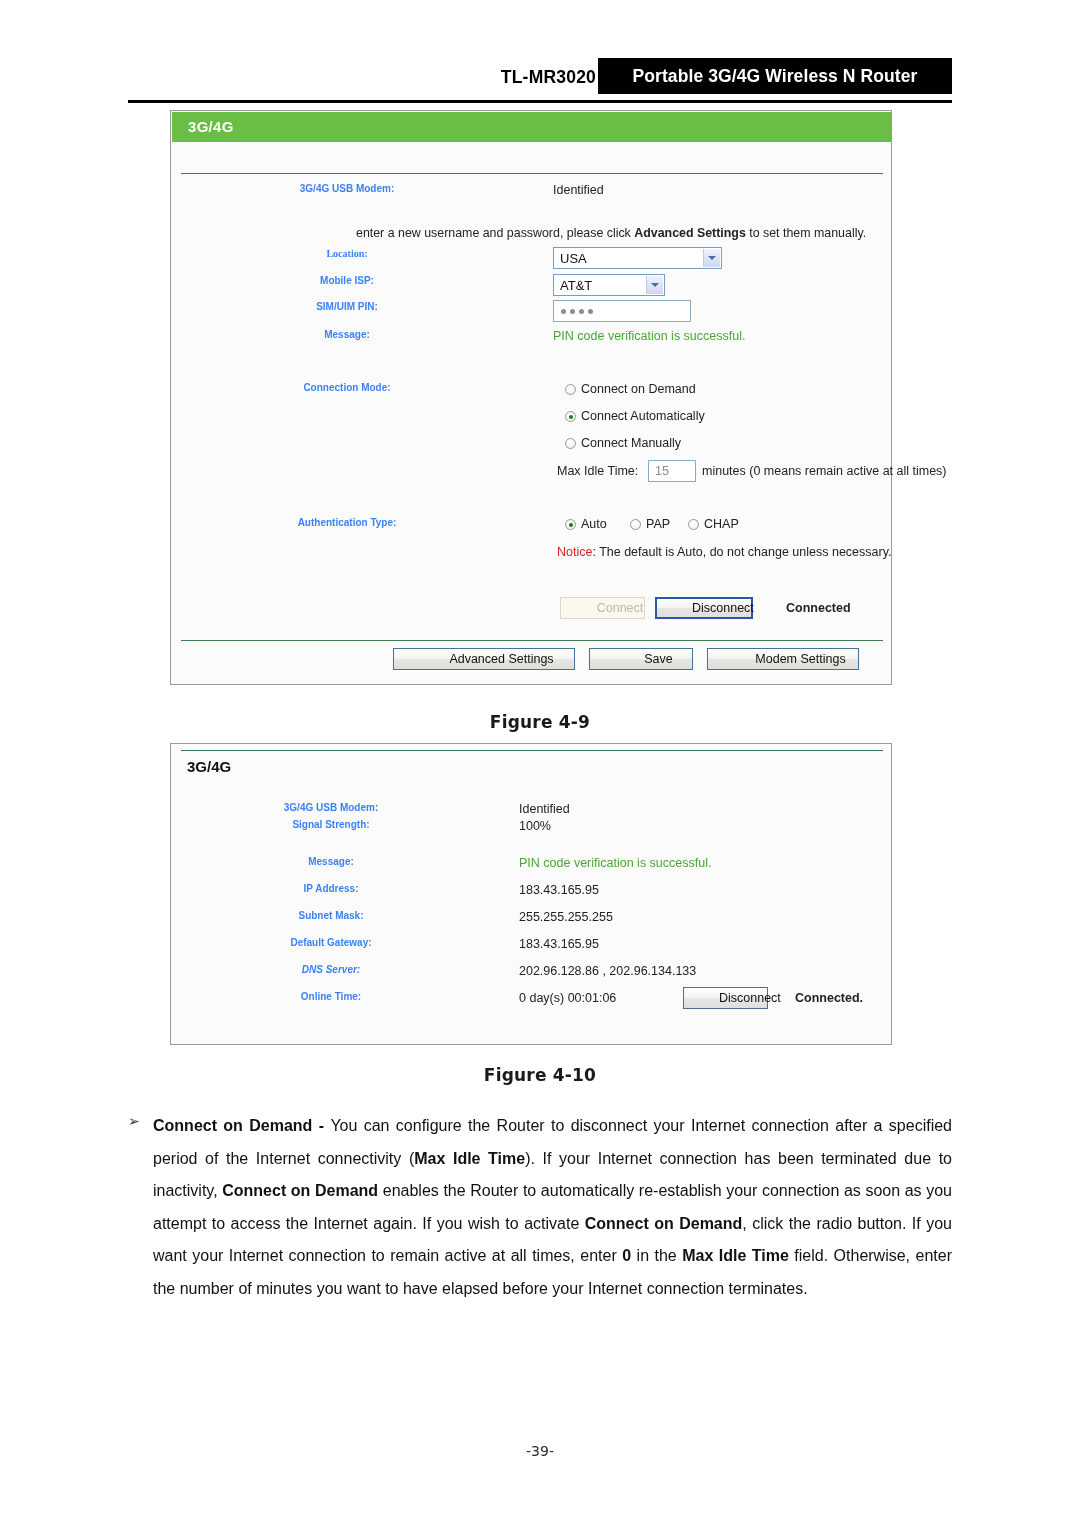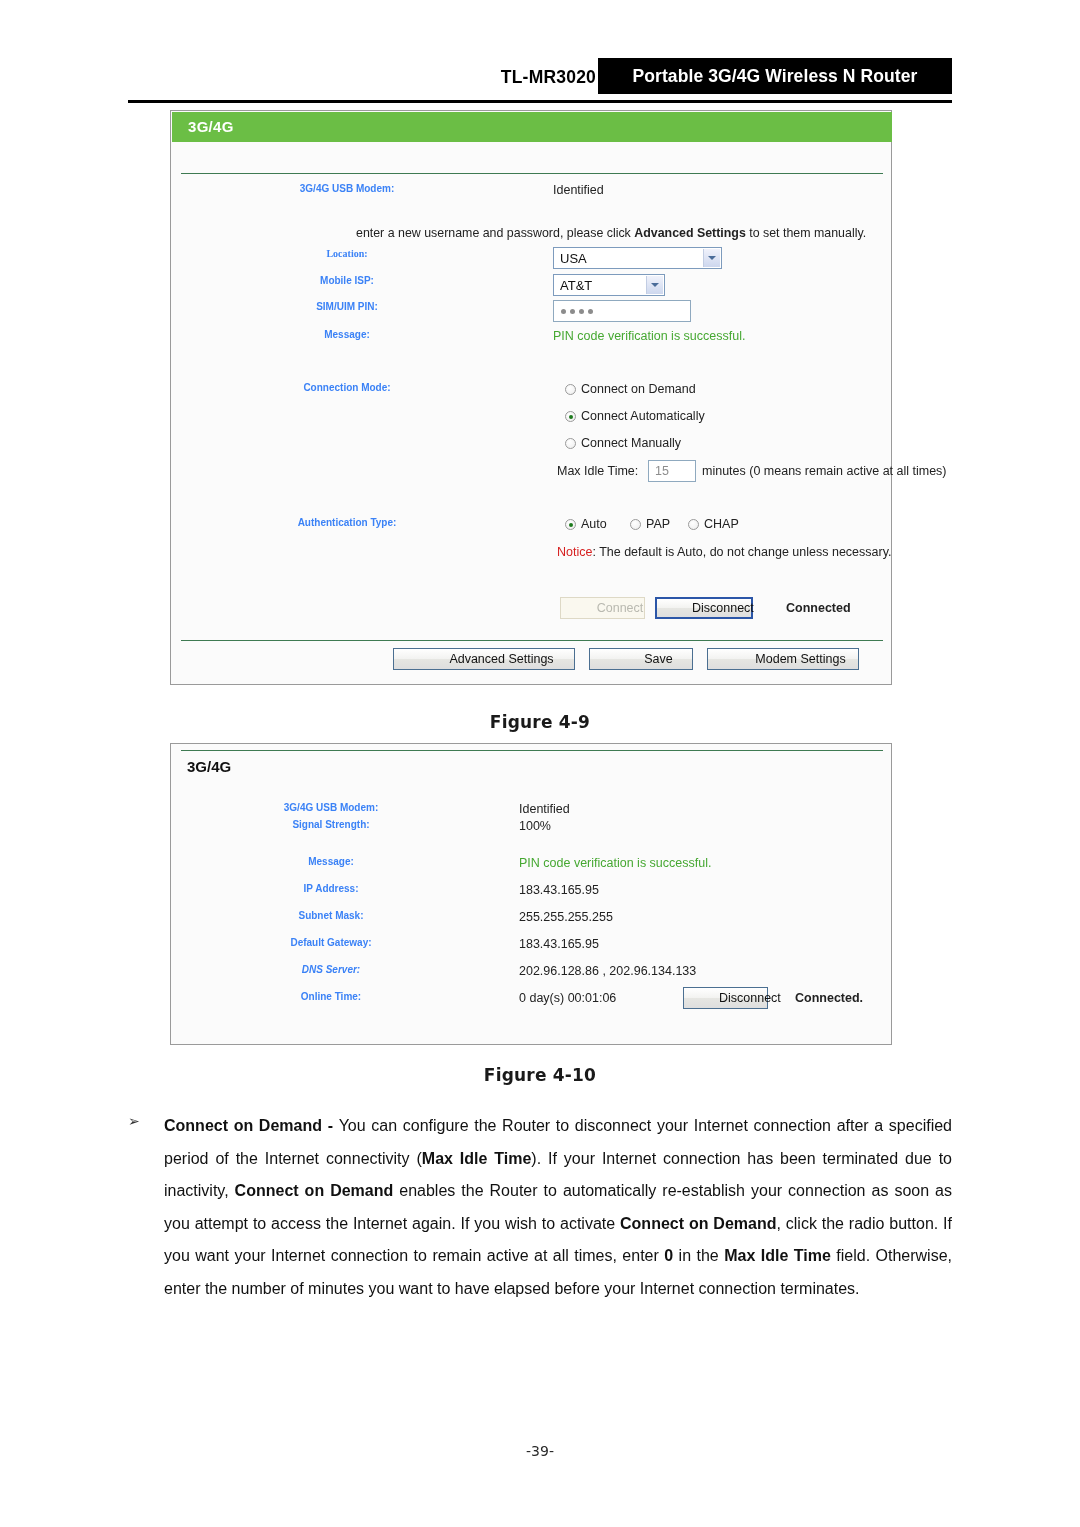--- a/index.html
+++ b/index.html
@@ -161,21 +161,21 @@
     letter-spacing:.2px;
   }
 
   
   .bullet-block { position:absolute; left:128px; top:1110px; width:824px; }
   .bullet-mark {
     position:absolute; left:0; top:3px;
     font-size:14px; color:#333;
   }
   .bullet-body {
-    margin-left:36px;
+    margin-left:25px;
     font-size:16px;
     line-height:32.5px;
     text-align:justify;
     color:#111;
   }
   .bullet-body b { font-weight:bold; }
 
   .page-num {
     position:absolute; left:0; top:1443px; width:1080px;
     text-align:center; font-size:14px; color:#2a2a2a;

